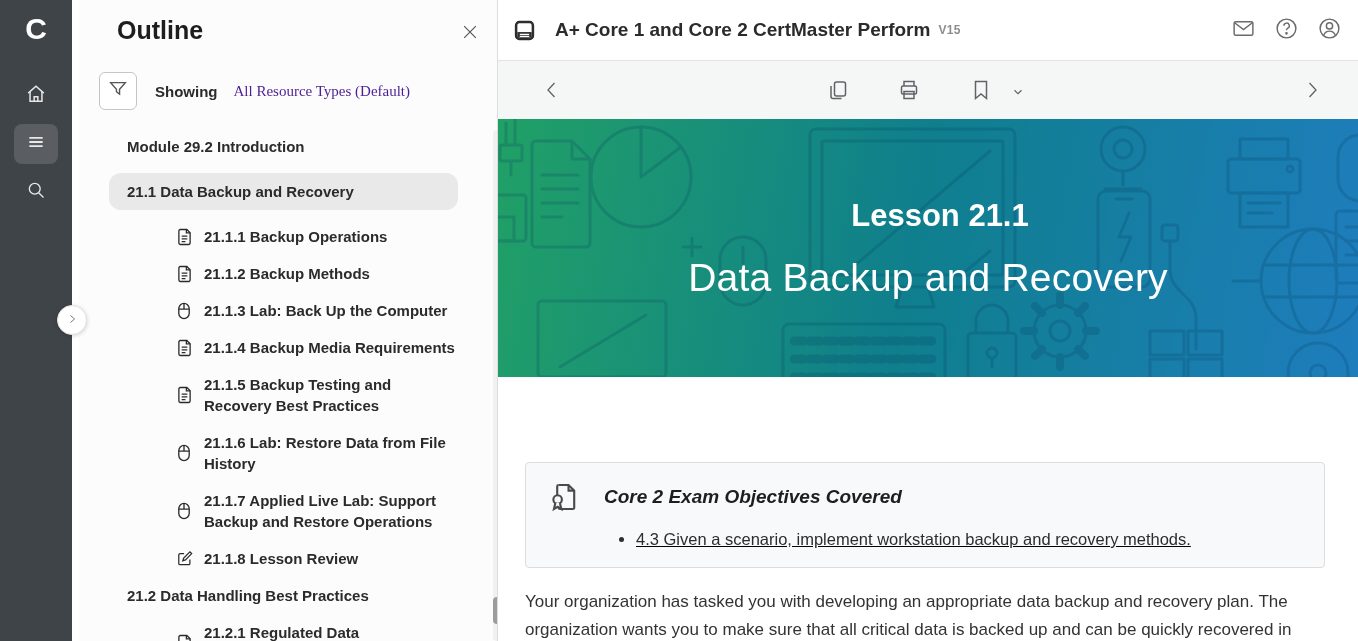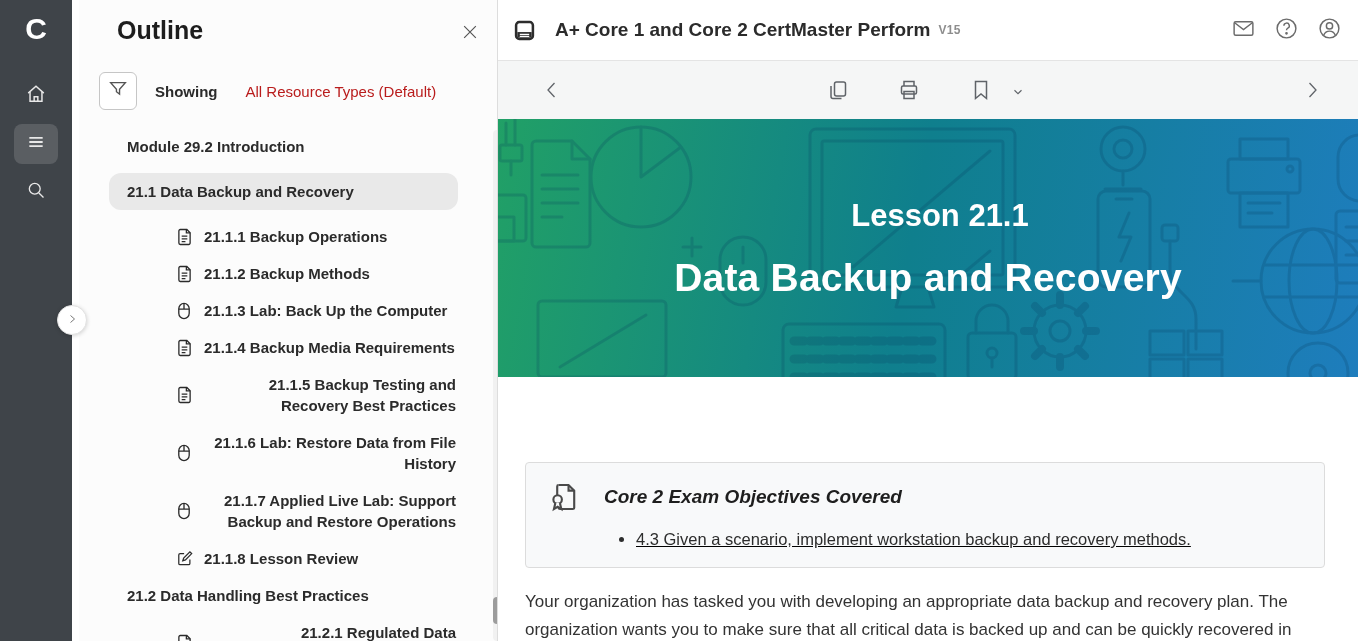--- a/index.html
+++ b/index.html
@@ -26,26 +26,26 @@
   .outline { position:absolute; left:79px; top:0; width:425px; height:641px; background:#fcfcfc; }
   .outline-head { display:flex; align-items:flex-start; justify-content:space-between; padding:16px 24px 0 38px; }
   .outline-title { font-size:25px; font-weight:700; color:#1d1d1d; }
   .outline-close { cursor:pointer; margin-top:6px; }
   .outline-close svg { stroke:#555; stroke-width:1.4; }
   .filter-row { display:flex; align-items:center; margin:26px 0 0 20px; }
   .filter-btn { width:38px; height:38px; border:1px solid #c6c6c6; border-radius:6px; background:#fff;
     display:flex; align-items:center; justify-content:center; cursor:pointer; }
   .filter-btn svg { stroke:#555; fill:none; stroke-width:1.5; }
   .filter-showing { font-size:15px; font-weight:700; color:#2b2b2b; margin-left:18px; }
-  .filter-value { font-size:15px; color:#b91c1c; margin-left:28px; }
+  .filter-value { font-size:15px; color:#4c1d95; margin-left:16px;font-family:Liberation Serif, serif; }
 
   .outline-list { margin-top:26px; padding:0 46px 0 48px; }
   .o-row { display:flex; align-items:center; margin-bottom:16px; cursor:pointer;
     font-size:15px; font-weight:700; color:#2b2b2b; line-height:21px; }
-  .o-row.lvl1 { margin-left:50px;text-align:right; }
+  .o-row.lvl1 { margin-left:50px; }
   .o-row.selected { background:#e9e9e9; border-radius:12px; margin-left:-18px; padding:8px 18px; }
   .o-ico { flex:0 0 16px; width:16px; margin-right:11px; display:flex; align-items:center; }
   .o-ico svg { stroke:#2b2b2b; fill:none; stroke-width:1.4; }
   .o-label { max-width:252px; }
 
   .o-scroll-track { position:absolute; right:3px; top:130px; width:8px; height:511px;
     background:#f1f1f1; border-radius:4px; }
   .o-scroll-thumb { position:absolute; right:3px; top:597px; width:8px; height:27px;
     background:#9c9c9c; border-radius:4px; cursor:pointer; }
 
@@ -65,21 +65,21 @@
   .tb-btn svg { stroke:#5f6368; fill:none; stroke-width:1.6; }
 
   .hero { position:relative; height:258px; overflow:hidden;
     background:linear-gradient(100deg,#21a066 0%,#0f7f8d 48%,#1e7dbd 100%); }
   .hero-pattern { position:absolute; inset:0; }
   .hero-pattern svg { stroke:#06395c; fill:none; opacity:.20; stroke-width:3;
     stroke-linecap:round; stroke-linejoin:round; }
   .hero-text { position:absolute; inset:0; display:flex; flex-direction:column; align-items:center;
     justify-content:center; color:#fff; text-align:center; }
   .hero-lesson { font-size:31px; font-weight:700; margin-top:2px;margin-left:24px; }
-  .hero-title { font-size:39px; font-weight:700; margin-top:22px; letter-spacing:.2px; }
+  .hero-title { font-size:39px; font-weight:400; margin-top:22px; letter-spacing:.2px; }
 
   .content { padding:0 34px 0 27px; }
   .objectives { margin-top:85px; width:800px; background:#f8f9fa; border:1px solid #dcdcdc;
     border-radius:4px; padding:17px 20px 16px 20px; }
   .obj-head { display:flex; align-items:center;font-style:italic; }
   .obj-ico { margin-left:2px; display:flex; }
   .obj-ico svg { stroke:#4a4a4a; stroke-width:1.5; fill:none; }
   .obj-title { font-size:19px; font-weight:700; color:#1e1e1e; margin-left:22px; }
   .obj-list { margin:14px 0 0 0; padding-left:90px;text-decoration:underline; }
   .obj-list li { font-size:16.5px; color:#2d2d2d; line-height:23px; }

